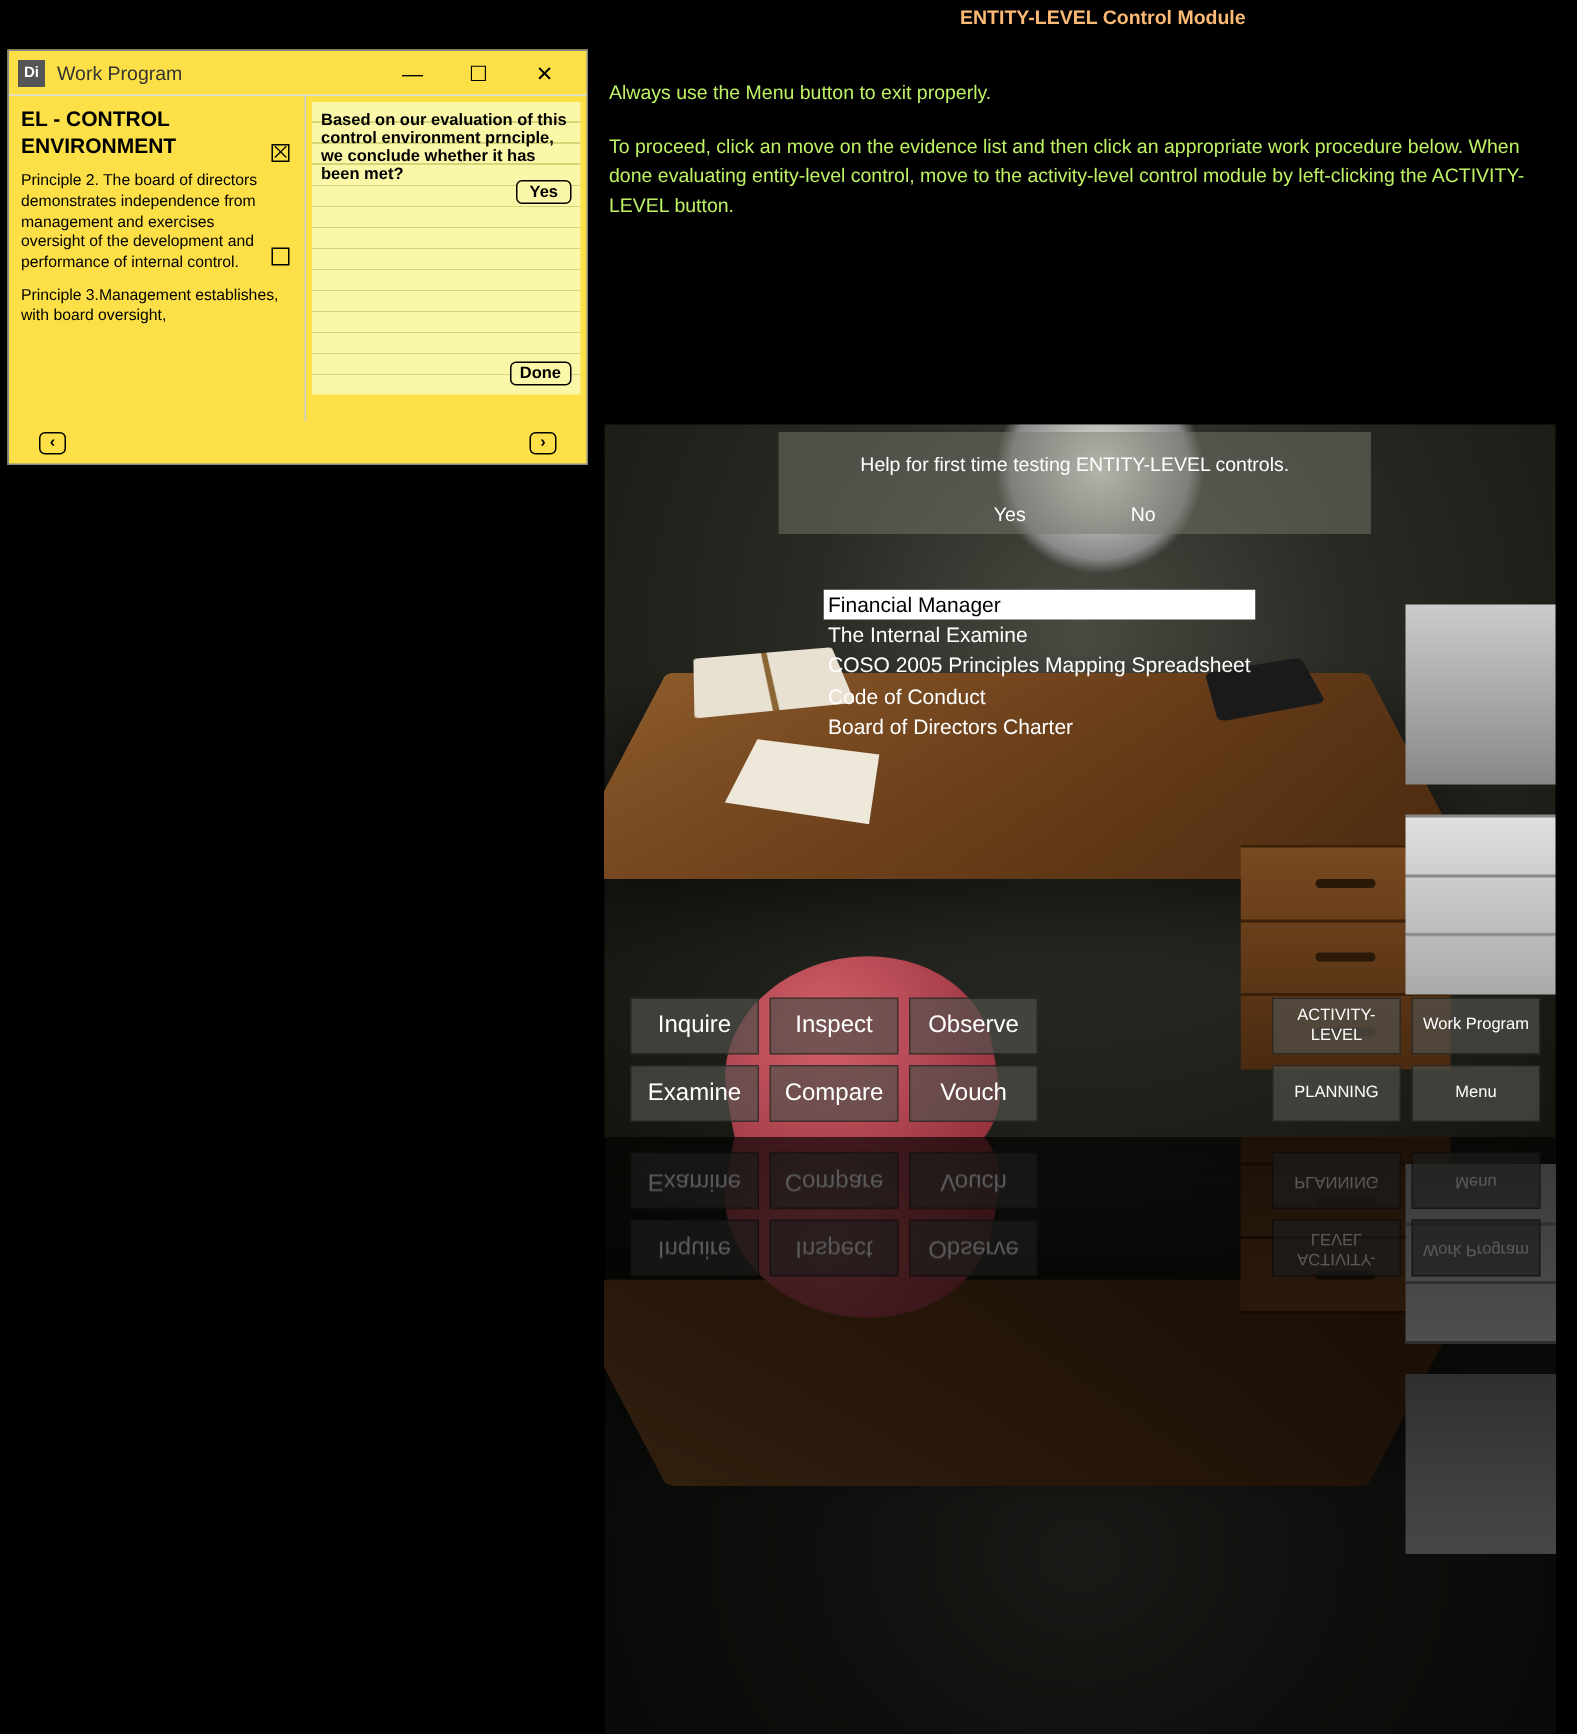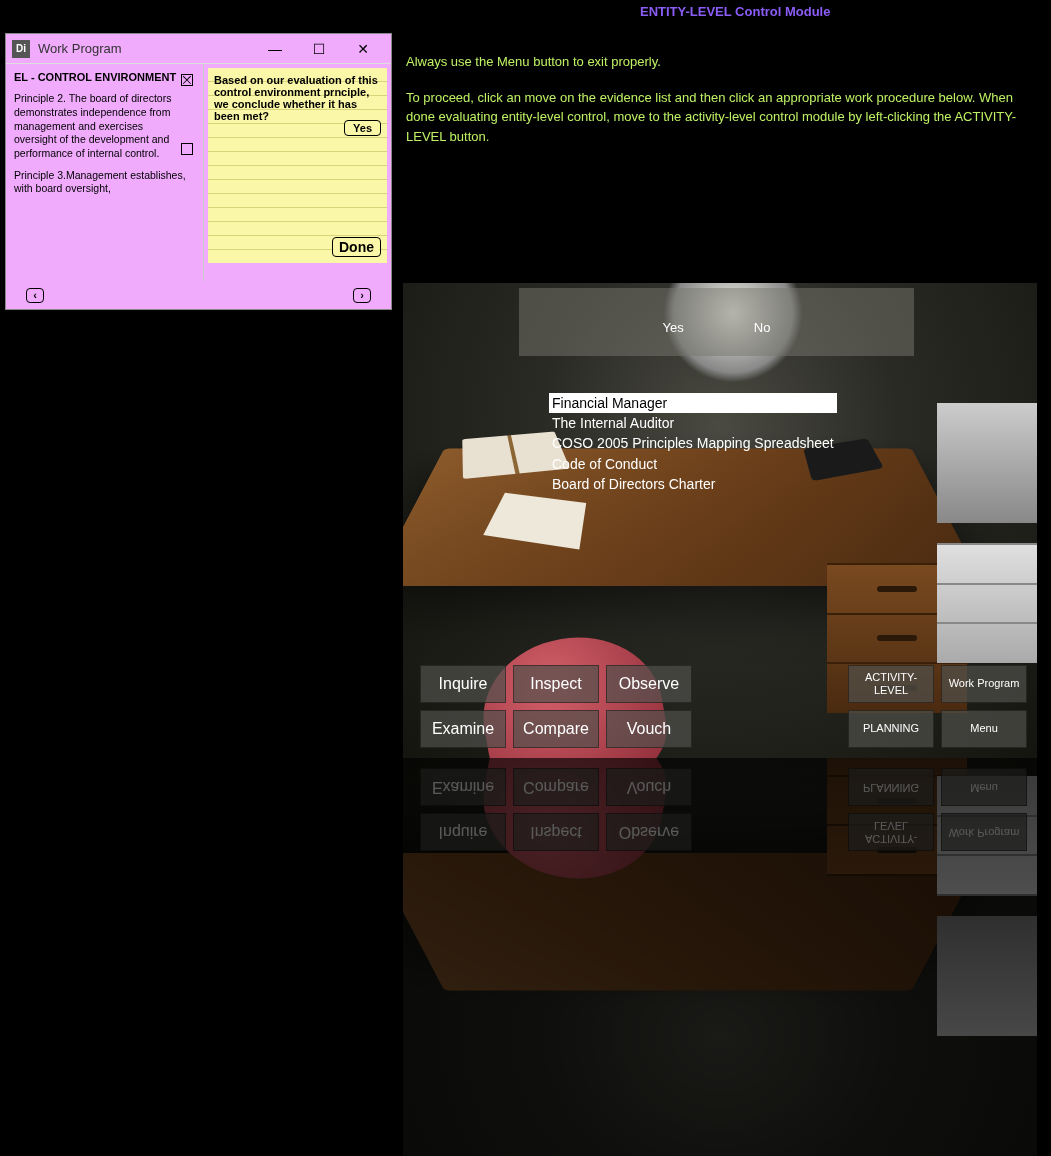--- a/index.html
+++ b/index.html
@@ -12,21 +12,21 @@
     overflow: hidden;
   }
 
   
   .work-program-window {
     position: absolute;
     left: 5px;
     top: 33px;
     width: 387px;
     height: 277px;
-    background: #f0abfc;
+    background: #fde047;
     border: 1px solid #888;
     display: flex;
     flex-direction: column;
   }
   .wp-titlebar {
     height: 30px;
     display: flex;
     align-items: center;
     padding: 0 6px;
     border-bottom: 1px solid #ddd;
@@ -67,21 +67,21 @@
     padding: 6px 8px;
     font-size: 10.5px;
     color: #000;
     line-height: 1.3;
     position: relative;
     border-right: 1px solid #ccc;
   }
   .wp-left-title {
     font-weight: bold;
     margin-bottom: 8px;
-    font-size: 11px;
+    font-size: 14px;
   }
   .wp-left p { margin-bottom: 8px; }
   .wp-principle { position: relative; padding-right: 20px; }
   .wp-checkbox {
     position: absolute;
     right: 2px;
     bottom: 6px;
     width: 12px;
     height: 12px;
     border: 1.5px solid #000;
@@ -118,21 +118,21 @@
     background: #fbf7a8;
     cursor: pointer;
   }
   .wp-done-btn {
     position: absolute;
     right: 6px;
     bottom: 6px;
     border: 1.5px solid #000;
     border-radius: 4px;
     padding: 1px 6px;
-    font-size: 14px;
+    font-size: 11px;
     background: #fbf7a8;
     cursor: pointer;
     margin-top: 24px;
   }
   .wp-footer {
     height: 28px;
     display: flex;
     justify-content: space-between;
     align-items: center;
     padding: 0 20px;
@@ -148,21 +148,21 @@
     font-size: 11px;
     cursor: pointer;
     font-weight: bold;
   }
 
   
   .module-title {
     position: absolute;
     left: 640px;
     top: 4px;
-    color: #8b5cf6;
+    color: #fdba74;
     font-size: 13px;
     font-weight: bold;
   }
   .instructions {
     position: absolute;
     left: 406px;
     top: 52px;
     width: 620px;
     color: #bef264;
     font-size: 13px;
@@ -418,29 +418,30 @@
   <div class="phone"></div>
   <div class="printer"></div>
   <div class="printer-tray">
     <div></div>
       <div></div>
       <div></div>
   </div>
   <div class="chair"></div>
 
   <div class="help-overlay">
+    <div>Help for first time testing ENTITY-LEVEL controls.</div>
     <div class="help-btns">
       <span class="help-btn">Yes</span>
       <span class="help-btn">No</span>
     </div>
   </div>
 
   <div class="evidence-list">
     <div class="evidence-item selected">Financial Manager</div>
-    <div class="evidence-item">The Internal Auditor</div>
+    <div class="evidence-item">The Internal Examine</div>
     <div class="evidence-item">COSO 2005 Principles Mapping Spreadsheet</div>
     <div class="evidence-item">Code of Conduct</div>
     <div class="evidence-item">Board of Directors Charter</div>
   </div>
 
   <div class="proc-grid">
     <div class="proc-btn">Inquire</div>
     <div class="proc-btn">Inspect</div>
     <div class="proc-btn">Observe</div>
     <div class="proc-btn">Examine</div>

